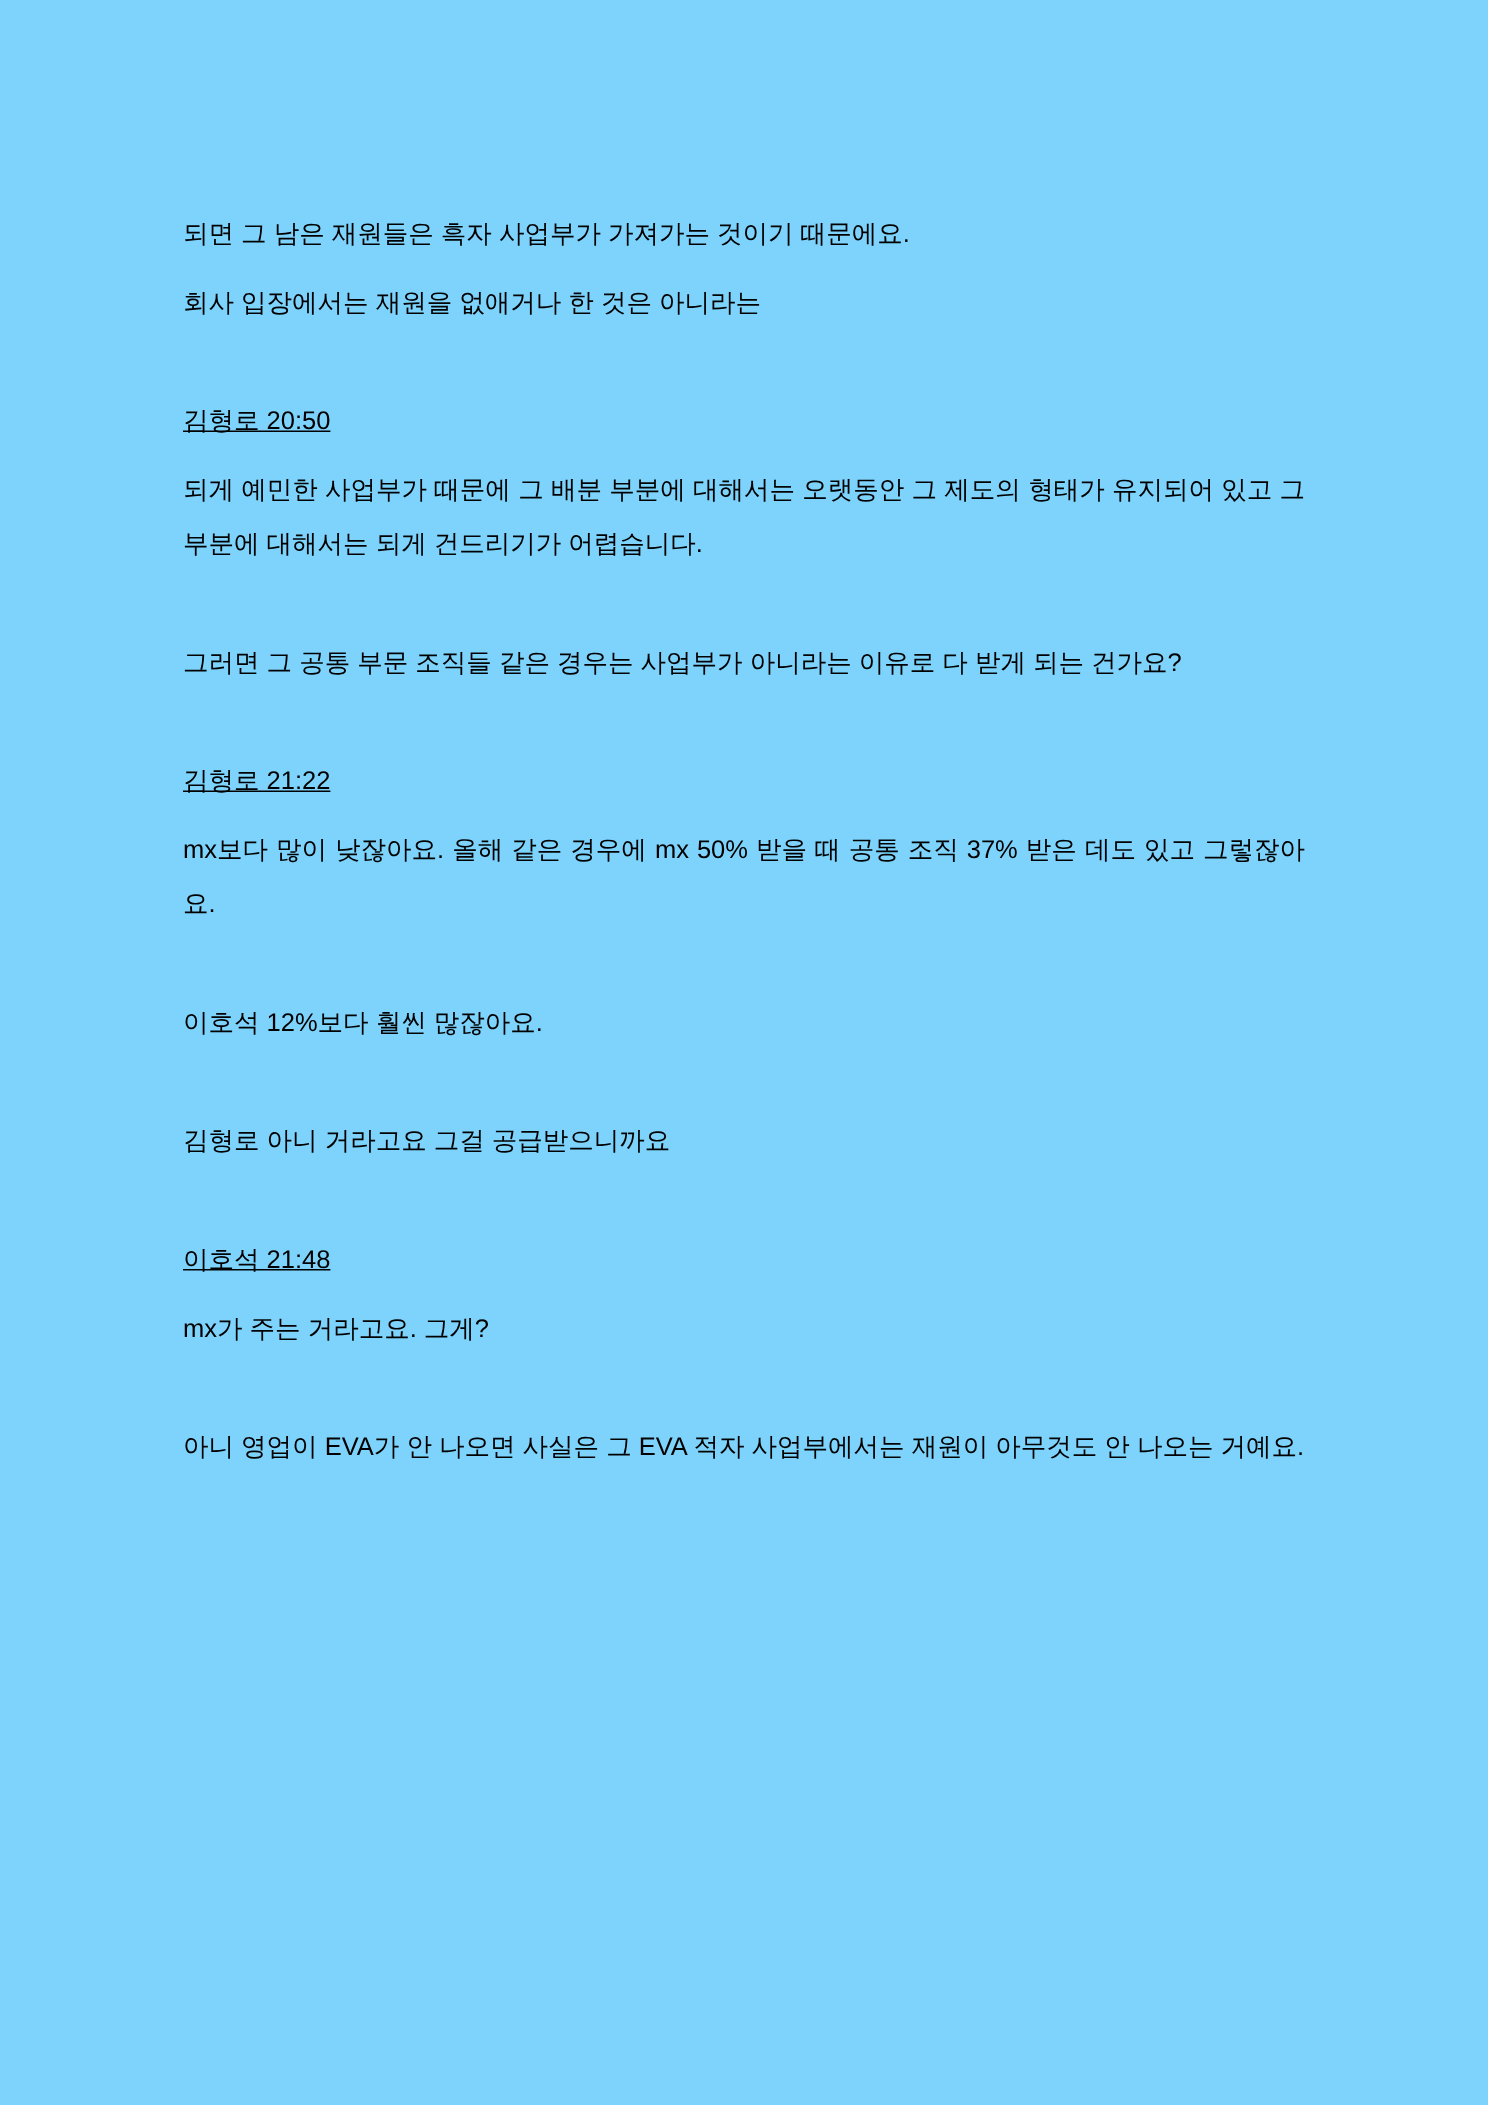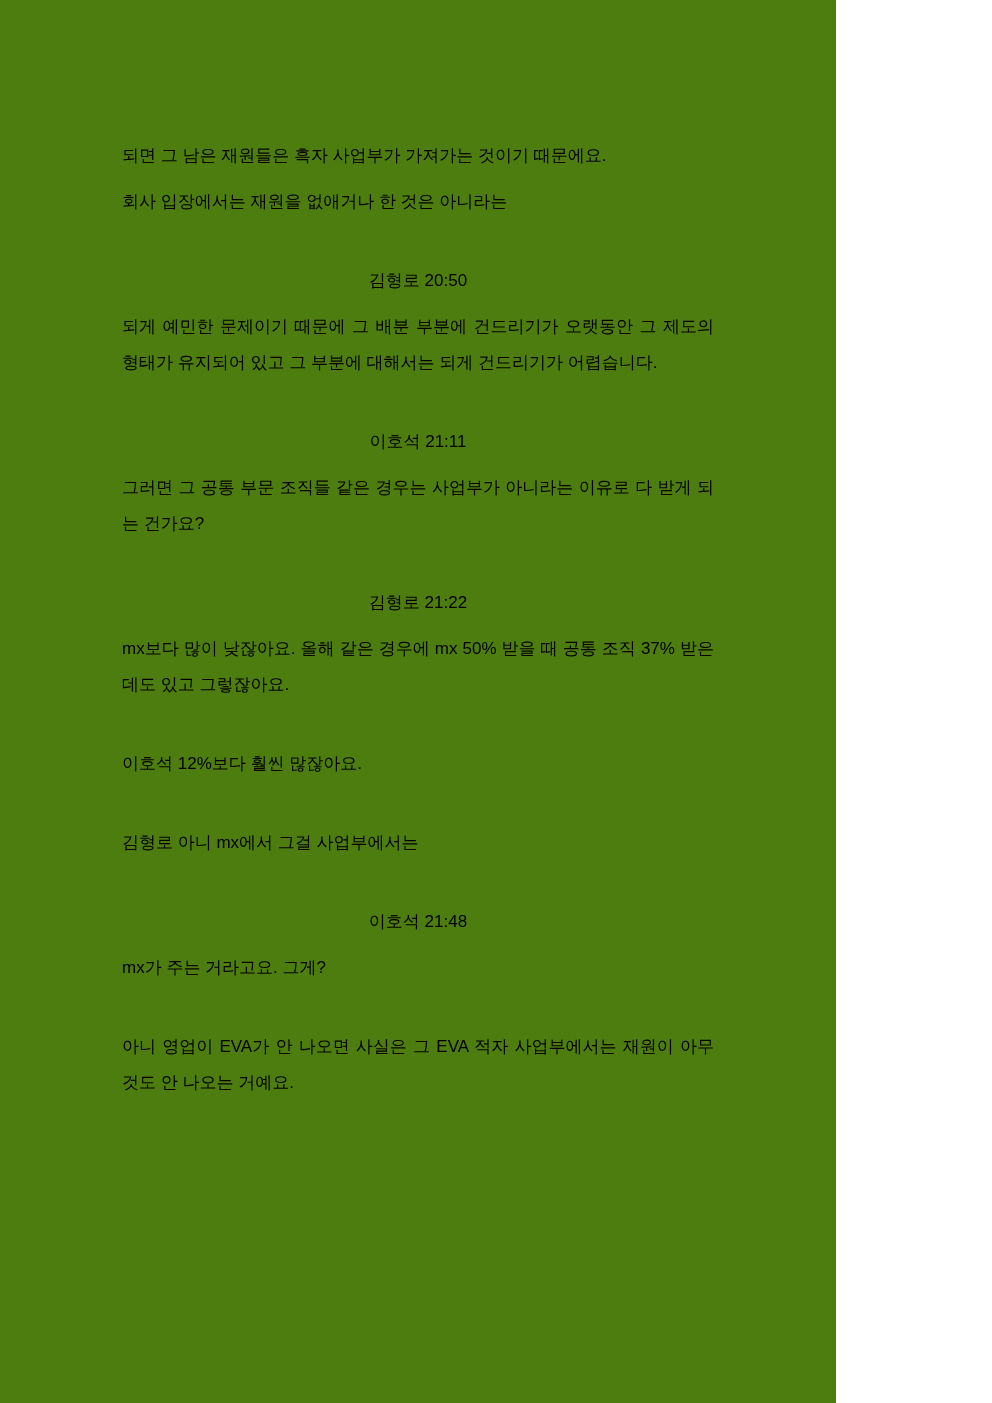--- a/index.html
+++ b/index.html
@@ -9,68 +9,68 @@
   }
   body {
     width: 992px;
     height: 1403px;
     font-family: "Liberation Sans", "DejaVu Sans", sans-serif;
     color: #000000;
     overflow: hidden;
   }
   .page {
     box-sizing: border-box;
-    width: 836px;
+    width: 992px;
     height: 1403px;
     padding: 138px 122px 60px 122px;
-    background: #4d7c0f;
+    background: #7dd3fc;
   }
   .block {
     margin: 0 0 43px 0;
   }
   .para {
     margin: 0 0 10px 0;
     font-size: 17px;
     line-height: 36px;
     text-align: justify;
     word-break: normal;
     overflow-wrap: break-word;
     white-space: normal;
     letter-spacing: 0;
   }
   .speaker-line {
-    text-align: center;
+    text-align: left;
+    text-decoration: underline;
   }
 </style>
 </head>
 <body>
 
 <div class="page">
   <div id="transcript">
       <div class="block">
         <p class="para">되면 그 남은 재원들은 흑자 사업부가 가져가는 것이기 때문에요.</p>
         <p class="para">회사 입장에서는 재원을 없애거나 한 것은 아니라는</p>
       </div>
       <div class="block">
         <p class="para speaker-line">김형로 20:50</p>
-        <p class="para">되게 예민한 문제이기 때문에 그 배분 부분에 건드리기가 오랫동안 그 제도의 형태가 유지되어 있고 그 부분에 대해서는 되게 건드리기가 어렵습니다.</p>
+        <p class="para">되게 예민한 사업부가 때문에 그 배분 부분에 대해서는 오랫동안 그 제도의 형태가 유지되어 있고 그 부분에 대해서는 되게 건드리기가 어렵습니다.</p>
       </div>
       <div class="block">
-        <p class="para speaker-line">이호석 21:11</p>
         <p class="para">그러면 그 공통 부문 조직들 같은 경우는 사업부가 아니라는 이유로 다 받게 되는 건가요?</p>
       </div>
       <div class="block">
         <p class="para speaker-line">김형로 21:22</p>
         <p class="para">mx보다 많이 낮잖아요. 올해 같은 경우에 mx 50% 받을 때 공통 조직 37% 받은 데도 있고 그렇잖아요.</p>
       </div>
       <div class="block">
         <p class="para">이호석 12%보다 훨씬 많잖아요.</p>
       </div>
       <div class="block">
-        <p class="para">김형로 아니 mx에서 그걸 사업부에서는</p>
+        <p class="para">김형로 아니 거라고요 그걸 공급받으니까요</p>
       </div>
       <div class="block">
         <p class="para speaker-line">이호석 21:48</p>
         <p class="para">mx가 주는 거라고요. 그게?</p>
       </div>
       <div class="block">
         <p class="para">아니 영업이 EVA가 안 나오면 사실은 그 EVA 적자 사업부에서는 재원이 아무것도 안 나오는 거예요.</p>
       </div>
     </div>
 </div>

